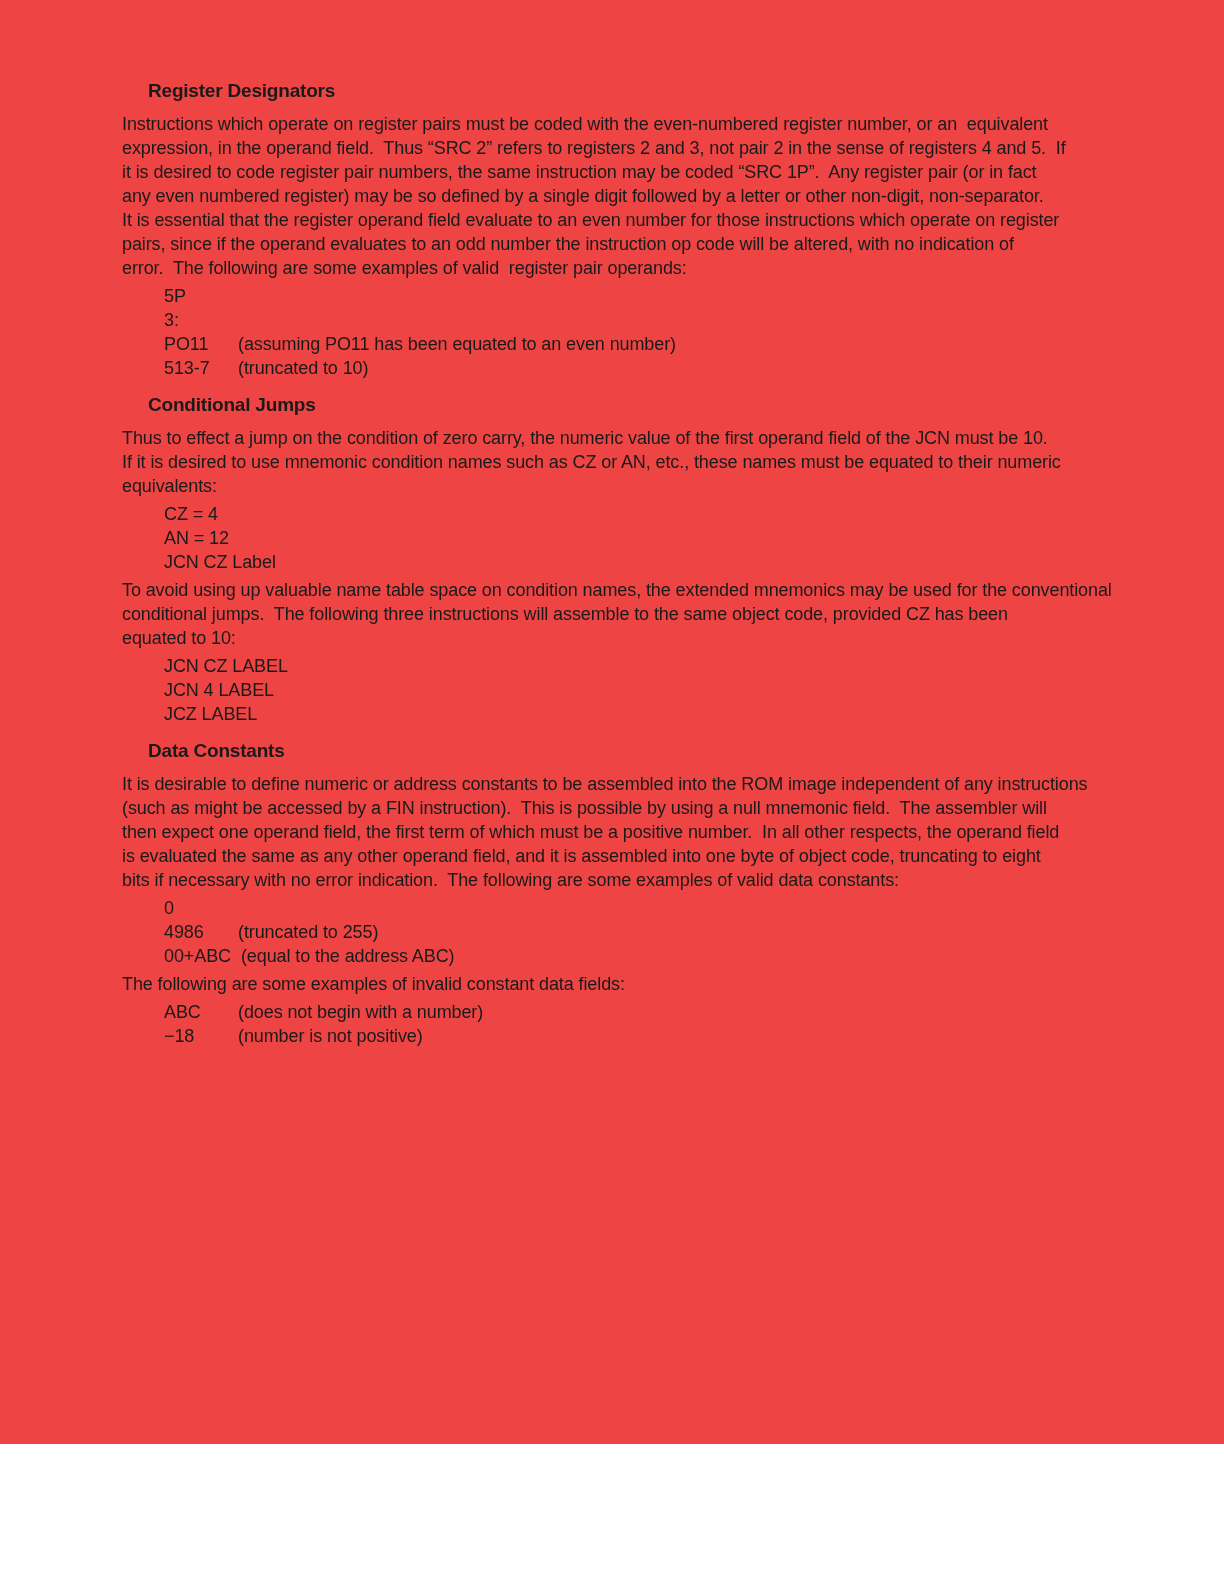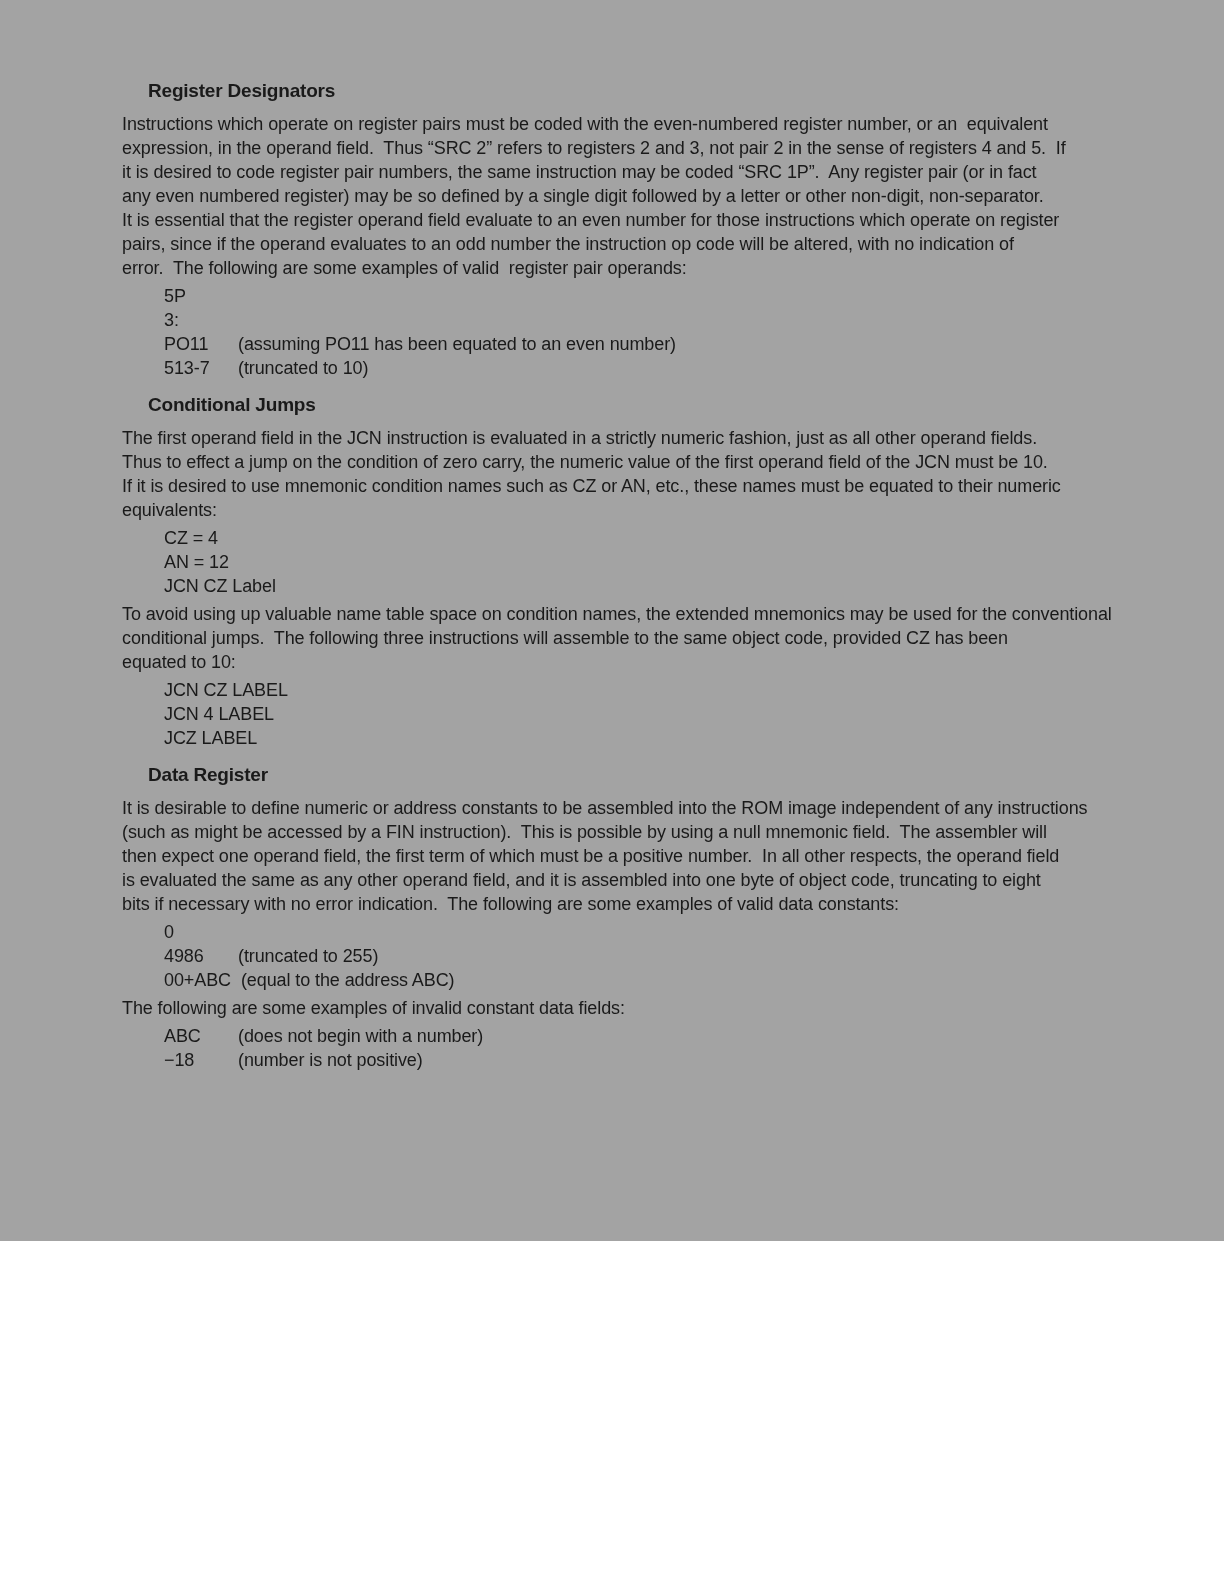--- a/index.html
+++ b/index.html
@@ -1,20 +1,20 @@
 <!DOCTYPE html>
 <html><head>
 <meta charset="utf-8">
 <style>
   html, body { margin: 0; padding: 0; background: #ffffff; }
   .sheet {
     position: relative;
     width: 1224px;
-    height: 1241px;
-    background: #a3a3a3;
+    height: 1444px;
+    background: #ef4444;
     color: #1a1a1a;
     font-family: "Liberation Sans", sans-serif;
     overflow: hidden;
   }
   .content {
     position: absolute;
     left: 118px;
     top: 78px;
     width: 1050px;
   }
@@ -71,41 +71,40 @@
         <div class="line">error.  The following are some examples of valid  register pair operands:</div>
       </div>
       <div class="examples">
         <div class="ex-row"><span class="ex-code">5P</span></div>
         <div class="ex-row"><span class="ex-code">3:</span></div>
         <div class="ex-row"><span class="ex-code">PO11</span><span class="ex-comment">(assuming PO11 has been equated to an even number)</span></div>
         <div class="ex-row"><span class="ex-code">513-7</span><span class="ex-comment">(truncated to 10)</span></div>
       </div>
       <h2 class="section-heading">Conditional Jumps</h2>
       <div class="para">
-        <div class="line">The first operand field in the JCN instruction is evaluated in a strictly numeric fashion, just as all other operand fields.</div>
         <div class="line">Thus to effect a jump on the condition of zero carry, the numeric value of the first operand field of the JCN must be 10.</div>
         <div class="line">If it is desired to use mnemonic condition names such as CZ or AN, etc., these names must be equated to their numeric</div>
         <div class="line">equivalents:</div>
       </div>
       <div class="examples">
         <div class="ex-row"><span class="ex-code">CZ = 4</span></div>
         <div class="ex-row"><span class="ex-code">AN = 12</span></div>
         <div class="ex-row"><span class="ex-code">JCN CZ Label</span></div>
       </div>
       <div class="para">
         <div class="line">To avoid using up valuable name table space on condition names, the extended mnemonics may be used for the conventional</div>
         <div class="line">conditional jumps.  The following three instructions will assemble to the same object code, provided CZ has been</div>
         <div class="line">equated to 10:</div>
       </div>
       <div class="examples">
         <div class="ex-row"><span class="ex-code">JCN CZ LABEL</span></div>
         <div class="ex-row"><span class="ex-code">JCN 4 LABEL</span></div>
         <div class="ex-row"><span class="ex-code">JCZ LABEL</span></div>
       </div>
-      <h2 class="section-heading">Data Register</h2>
+      <h2 class="section-heading">Data Constants</h2>
       <div class="para">
         <div class="line">It is desirable to define numeric or address constants to be assembled into the ROM image independent of any instructions</div>
         <div class="line">(such as might be accessed by a FIN instruction).  This is possible by using a null mnemonic field.  The assembler will</div>
         <div class="line">then expect one operand field, the first term of which must be a positive number.  In all other respects, the operand field</div>
         <div class="line">is evaluated the same as any other operand field, and it is assembled into one byte of object code, truncating to eight</div>
         <div class="line">bits if necessary with no error indication.  The following are some examples of valid data constants:</div>
       </div>
       <div class="examples">
         <div class="ex-row"><span class="ex-code">0</span></div>
         <div class="ex-row"><span class="ex-code">4986</span><span class="ex-comment">(truncated to 255)</span></div>

